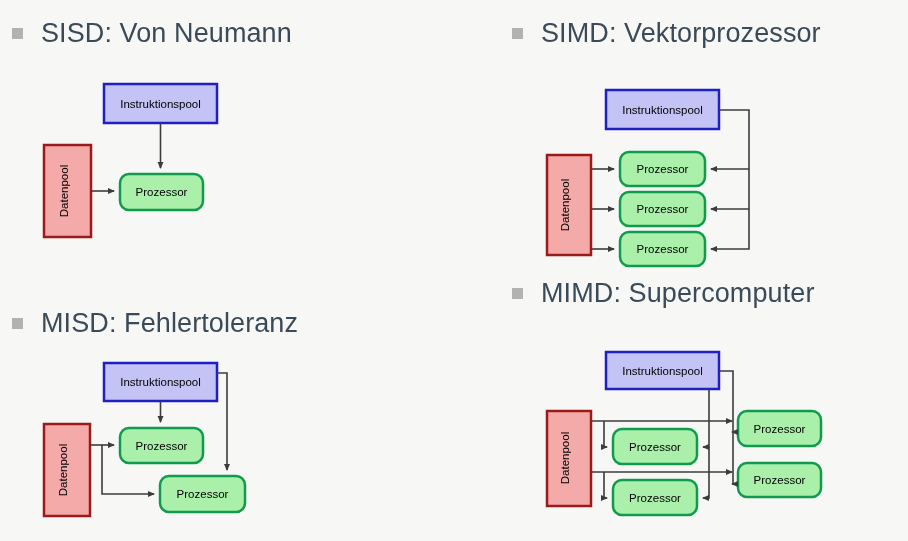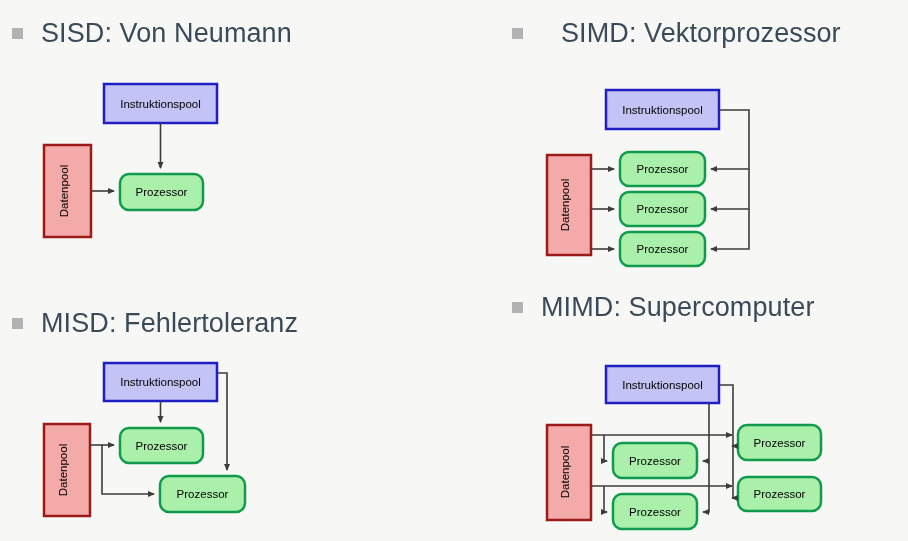--- a/index.html
+++ b/index.html
@@ -20,21 +20,21 @@
     background: #f7f7f5;
   }
   .quadrant {
     position: absolute;
     width: 454px;
     height: 270px;
   }
   #q-sisd { left: 0;   top: 0; }
   #q-simd { left: 454px; top: 0; }
   #q-misd { left: 0;   top: 271px; }
-  #q-mimd { left: 454px; top: 271px; text-decoration: underline; }
+  #q-mimd { left: 454px; top: 257px; text-decoration: underline; }
 
   .heading {
     position: absolute;
     display: flex;
     align-items: center;
     white-space: nowrap;
   }
   .bullet {
     width: 11px;
     height: 11px;
@@ -43,21 +43,21 @@
     flex: 0 0 auto;
   }
   .heading-text {
     font-size: 27px;
     color: #3b4a58;
     font-weight: 400;
     letter-spacing: 0.1px;
     line-height: 1;
   }
   #q-sisd .heading { left: 12px; top: 20px; }
-  #q-simd .heading { left: 58px; top: 20px; gap: 20px; }
+  #q-simd .heading { left: 58px; top: 20px; }
   #q-misd .heading { left: 12px; top: 23px; margin-top: 16px; }
   #q-mimd .heading { left: 58px; top: 23px; }
 
   .diagram {
     position: absolute;
     left: 0;
     top: 0;
   }
   svg text {
     font-family: "Liberation Sans", sans-serif;

